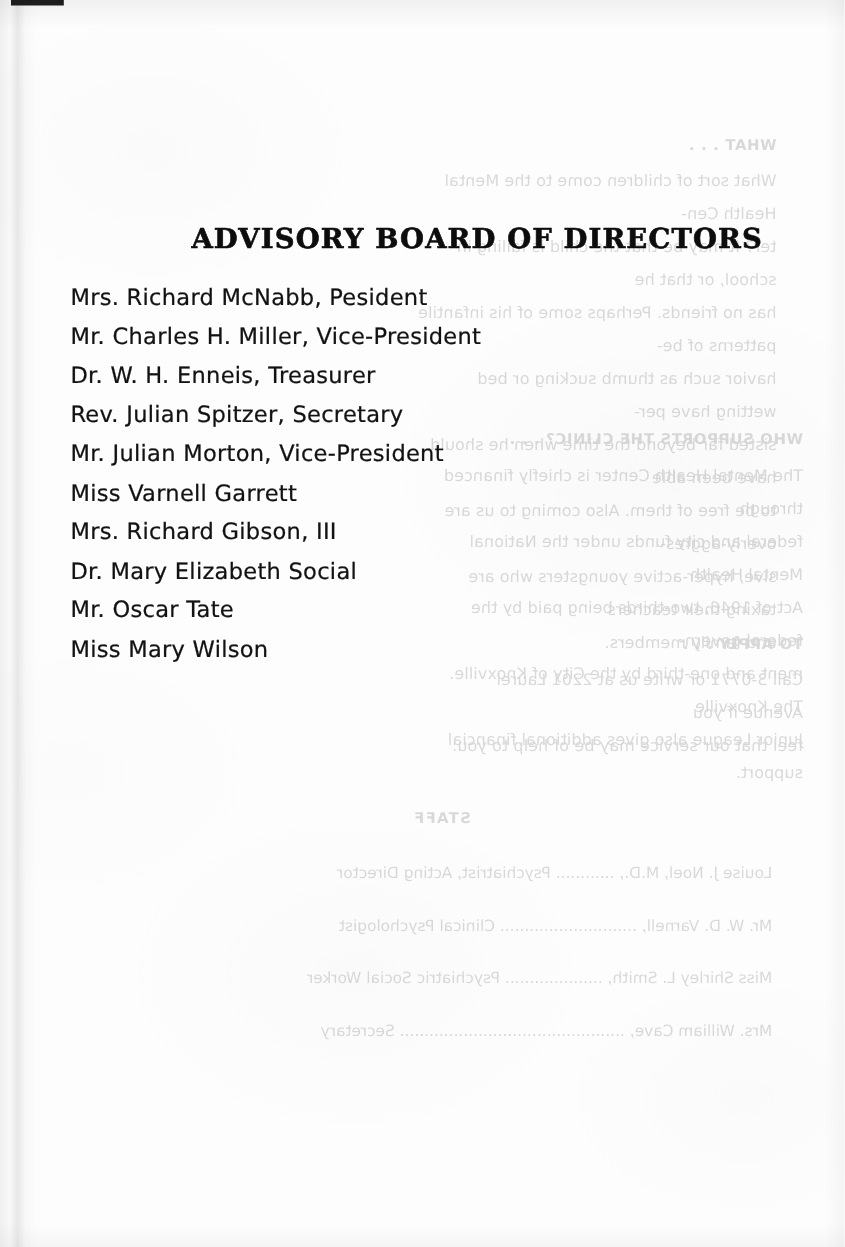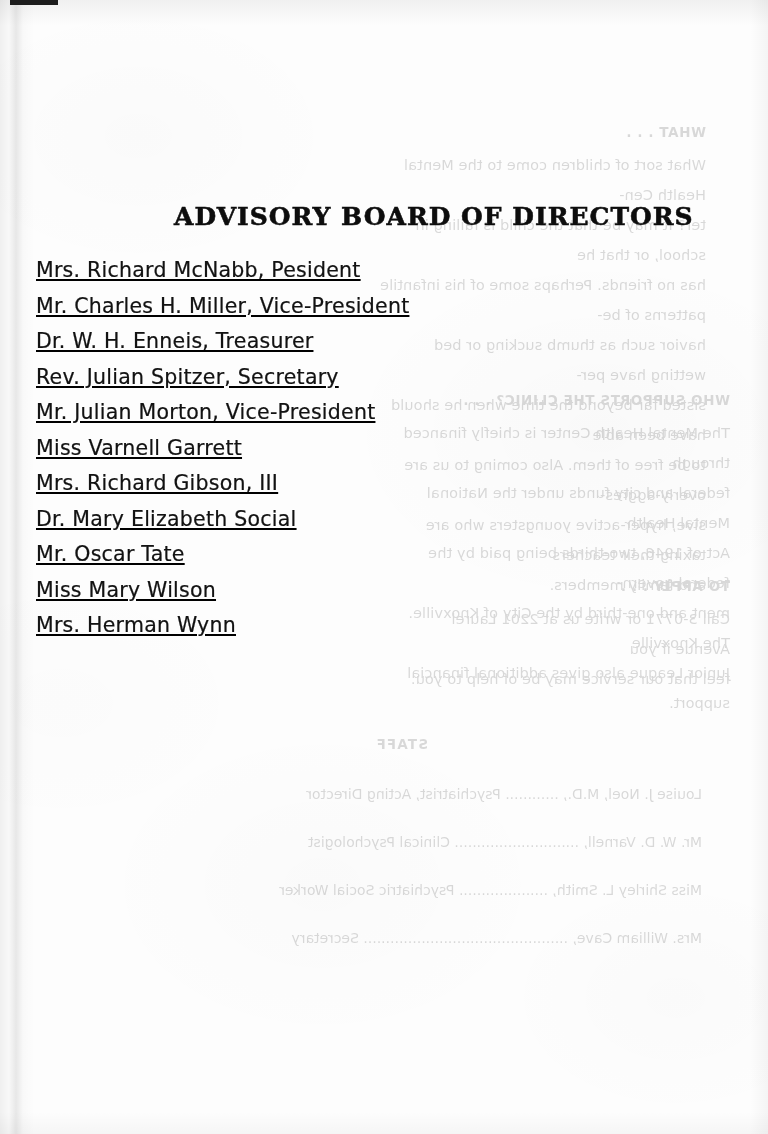--- a/index.html
+++ b/index.html
@@ -109,27 +109,26 @@
     font-size: 25px;
     font-weight: bold;
     letter-spacing: 1.0px;
     color: #0d0d0d;
     white-space: nowrap;
     -webkit-text-stroke: 0.55px #0d0d0d;
   }
 
   #board-list {
     position: absolute;
-    left: 36px;
+    left: 64px;
     top: 226px;
     width: 560px;
     list-style: none;
     margin: 0;
     padding: 0;
-    text-decoration: underline;
   }
   #board-list li {
     height: 35.5px;
     font-size: 20.5px;
     letter-spacing: 0.25px;
     color: #121212;
     white-space: nowrap;
     -webkit-text-stroke: 0.22px #121212;
   }
 </style>
@@ -205,21 +204,20 @@
       <li>Mrs. Richard McNabb, Pesident</li>
       <li>Mr. Charles H. Miller, Vice-President</li>
       <li>Dr. W. H. Enneis, Treasurer</li>
       <li>Rev. Julian Spitzer, Secretary</li>
       <li>Mr. Julian Morton, Vice-President</li>
       <li>Miss Varnell Garrett</li>
       <li>Mrs. Richard Gibson, III</li>
       <li>Dr. Mary Elizabeth Social</li>
       <li>Mr. Oscar Tate</li>
       <li>Miss Mary Wilson</li>
-      <li>Mrs. Herman Wynn</li>
     </ul>
 
   </div>
 
   <div class="edge-shadow-top"></div>
   <div class="edge-shadow-right"></div>
   <div class="edge-shadow-bottom"></div>
   <div class="gutter-shadow"></div>
   <div class="scan-edge-bar"></div>
 

